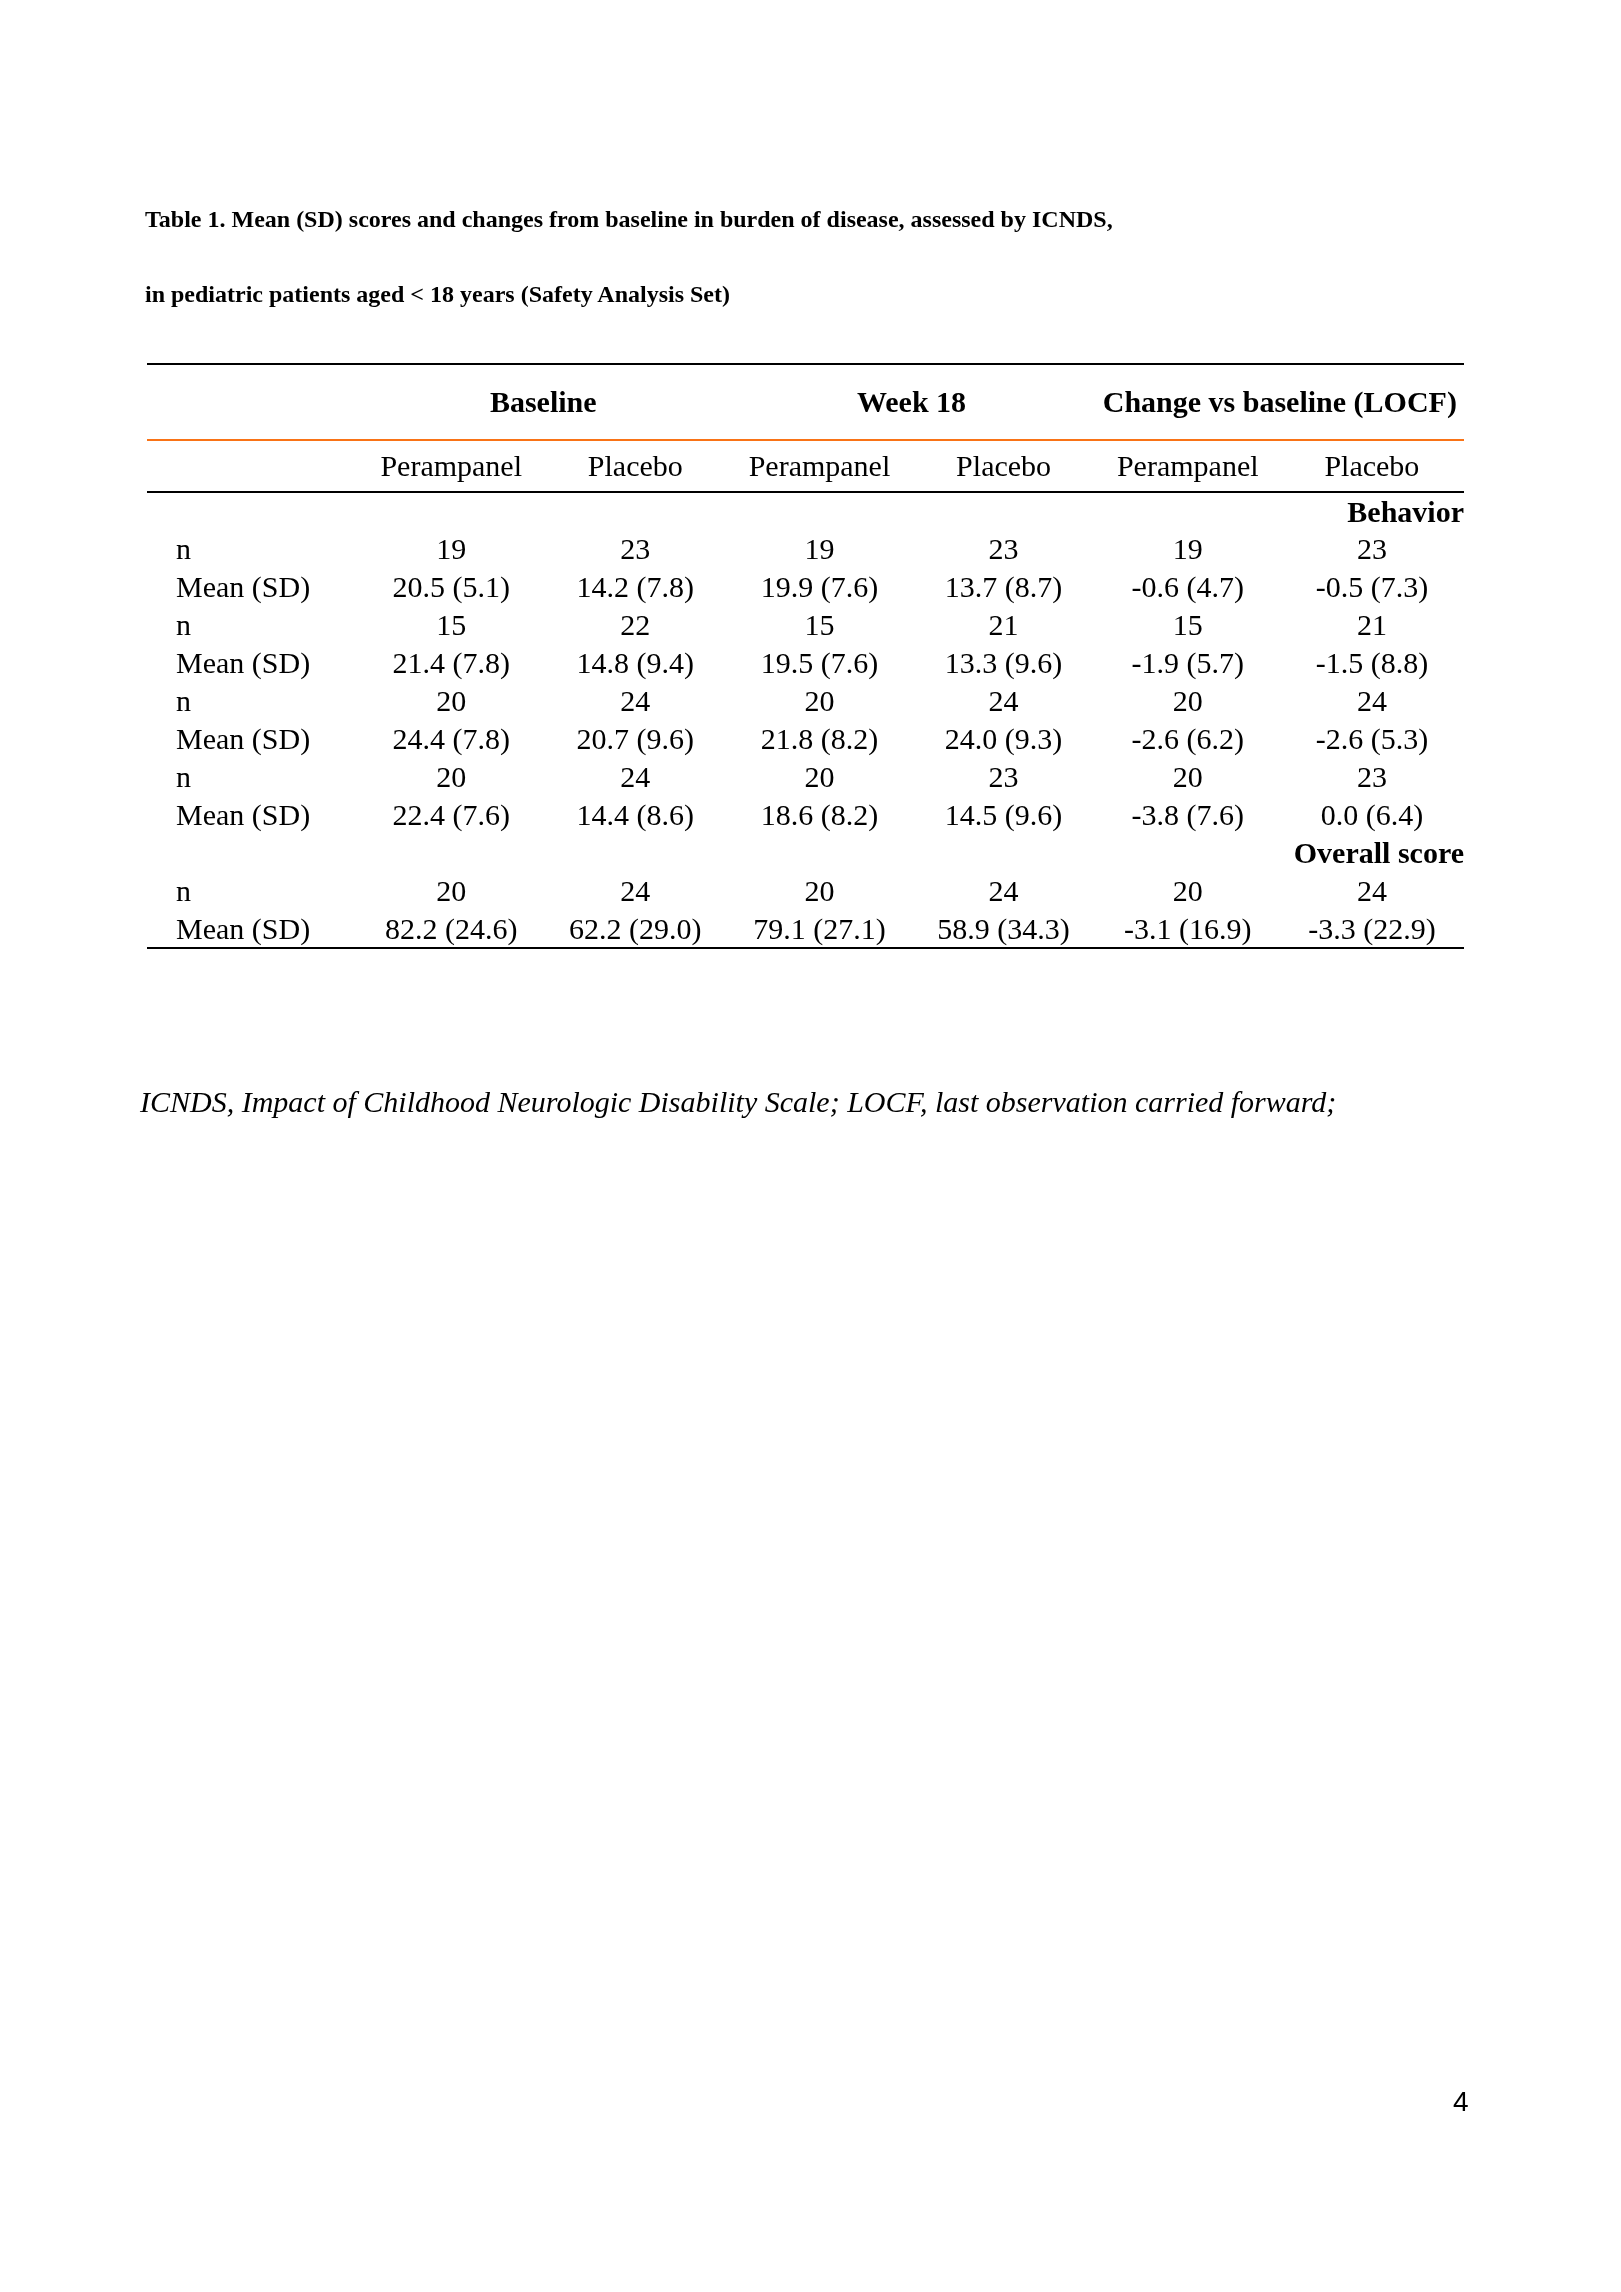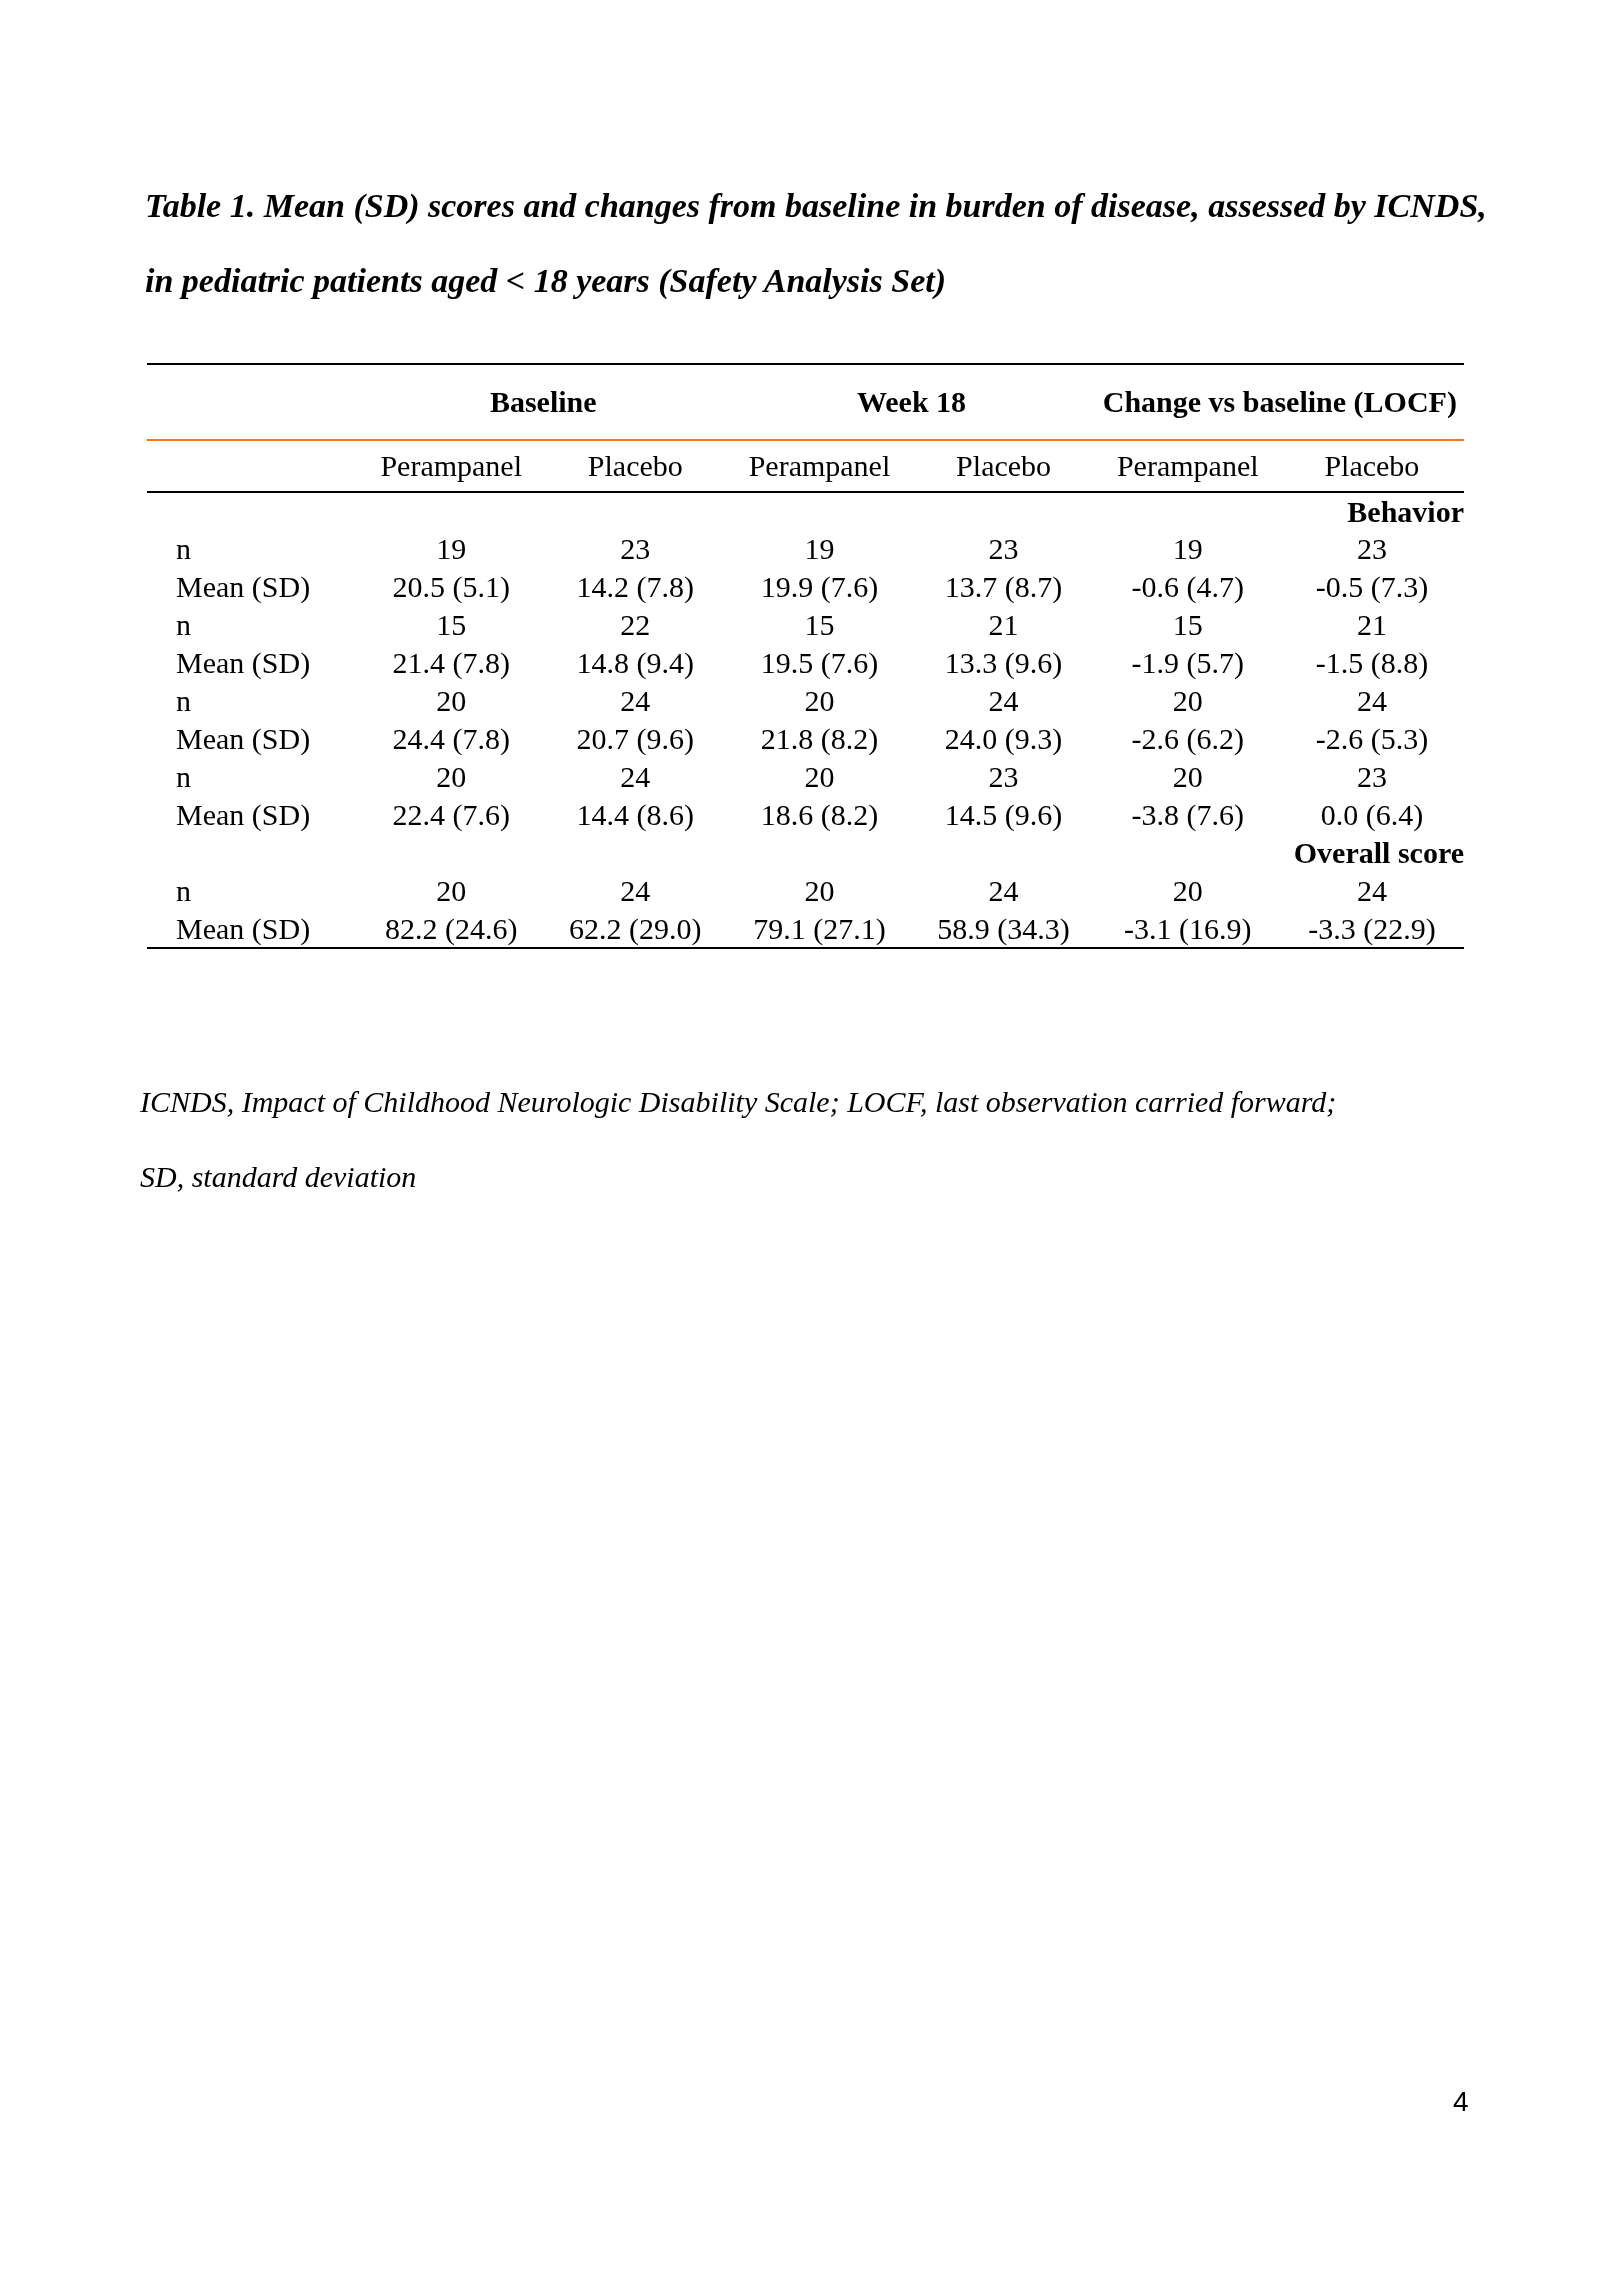--- a/index.html
+++ b/index.html
@@ -8,26 +8,25 @@
     width: 1621px;
     height: 2293px;
     background: #ffffff;
     color: #000000;
     font-family: "Liberation Serif", "DejaVu Serif", serif;
     overflow: hidden;
   }
   .title-block {
     position: absolute;
     left: 145px;
-    top: 168px;
+    top: 182px;
     width: 1392px;
-    font-size: 34px;
+    font-size: 24px;
     font-weight: bold;
     line-height: 75px;
-    font-style: italic;
   }
   .title-line { white-space: nowrap; }
   .doc-table {
     position: absolute;
     left: 147px;
     top: 363px;
     width: 1317px;
     border-collapse: collapse;
     table-layout: fixed;
     font-size: 30px;
@@ -220,19 +219,18 @@
         <td>79.1 (27.1)</td>
         <td>58.9 (34.3)</td>
         <td>-3.1 (16.9)</td>
         <td>-3.3 (22.9)</td>
       </tr>
     </tbody>
   </table>
 
   <div class="footnote-block">
     <div class="footnote-line">ICNDS, Impact of Childhood Neurologic Disability Scale; LOCF, last observation carried forward;</div>
-    <div class="footnote-line">SD, standard deviation</div>
   </div>
 
   <div class="page-number">4</div>
 
 </div>
 
 
 </body></html>

